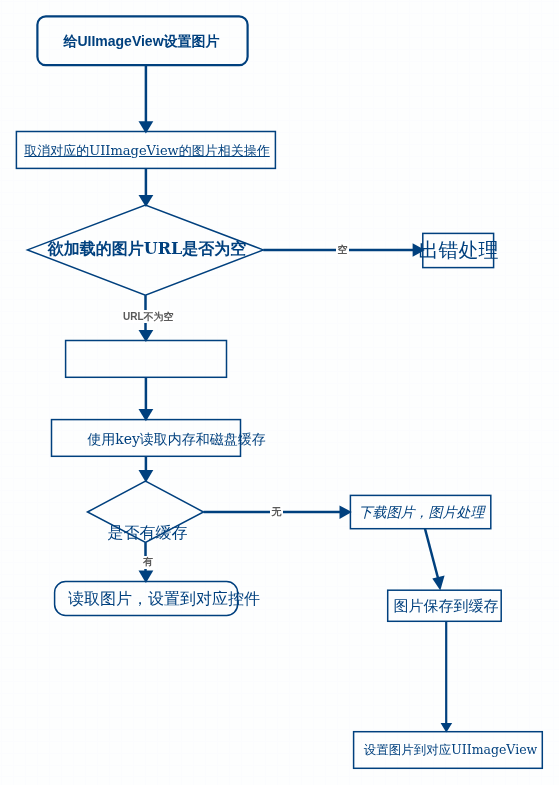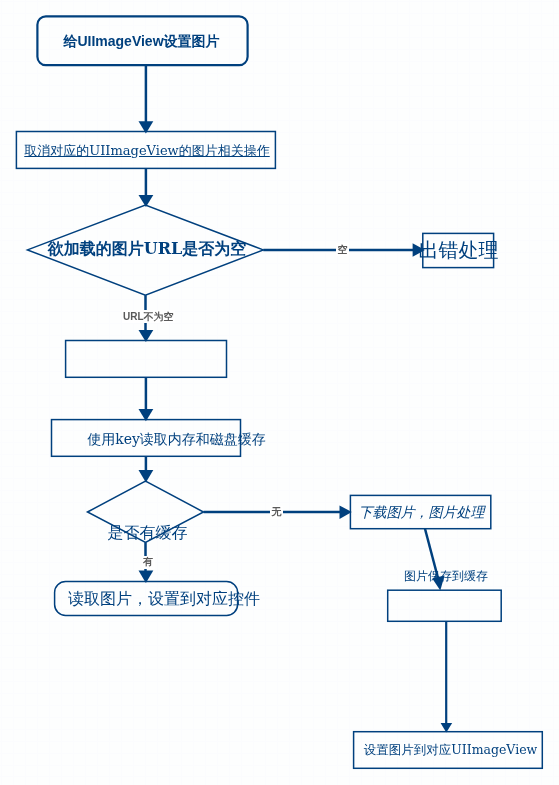--- a/index.html
+++ b/index.html
@@ -96,21 +96,21 @@
   </div>
 
   <div class="node kai" style="left:72px;top:582px;width:184px;height:34px;font-size:16px;">
     <span>读取图片，设置到对应控件</span>
   </div>
 
   <div class="node kai" style="left:351px;top:496px;width:141px;height:34px;font-size:14px;font-style:italic;">
     <span>下载图片，图片处理</span>
   </div>
 
-  <div class="node kai" style="left:389px;top:560px;width:114px;height:32px;font-size:12px;">
+  <div class="node kai" style="left:389px;top:590px;width:114px;height:32px;font-size:15px;">
     <span>图片保存到缓存</span>
   </div>
 
   <div class="node kai" style="left:356px;top:732px;width:189px;height:37px;font-size:12.5px;">
     <span>设置图片到对应UIImageView</span>
   </div>
 
   <div class="edge-label" style="left:336px;top:243px;">空</div>
   <div class="edge-label" style="left:121.5px;top:310px;text-align:center;">URL不为空</div>
   <div class="edge-label" style="left:270px;top:505.5px;">无</div>

